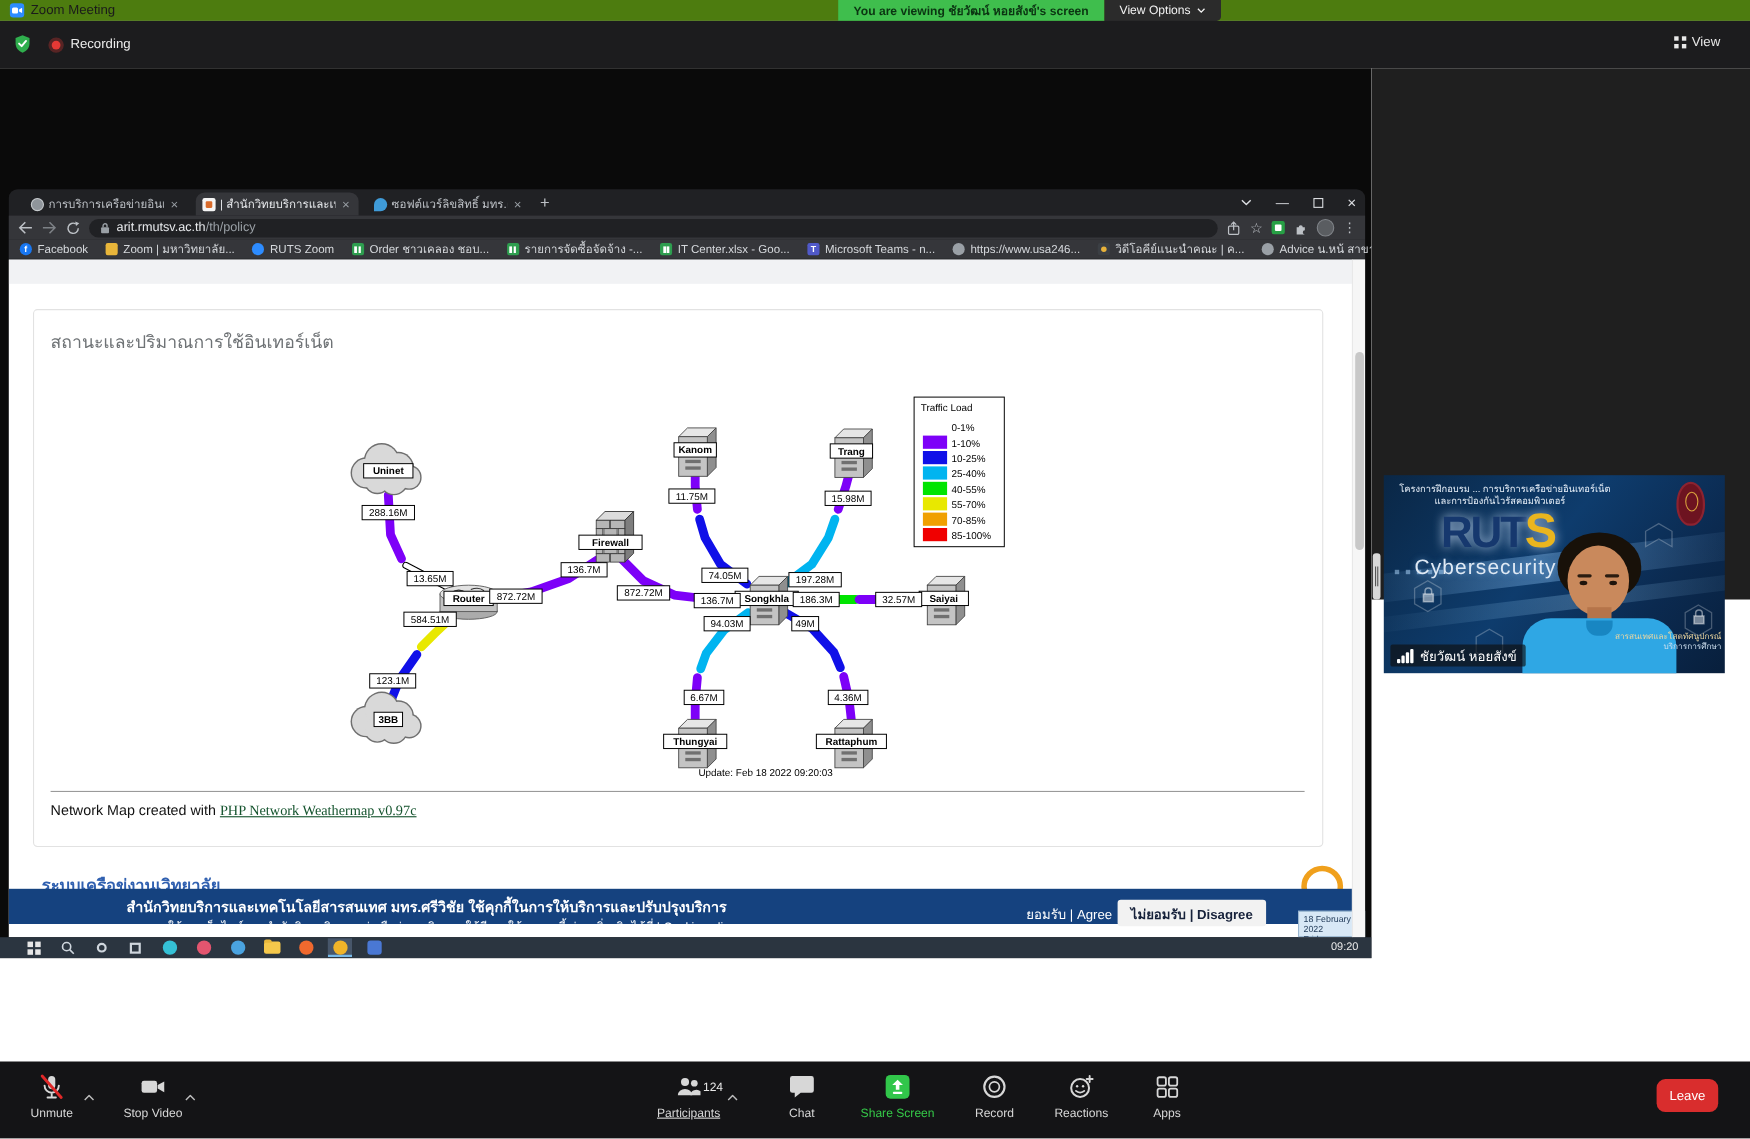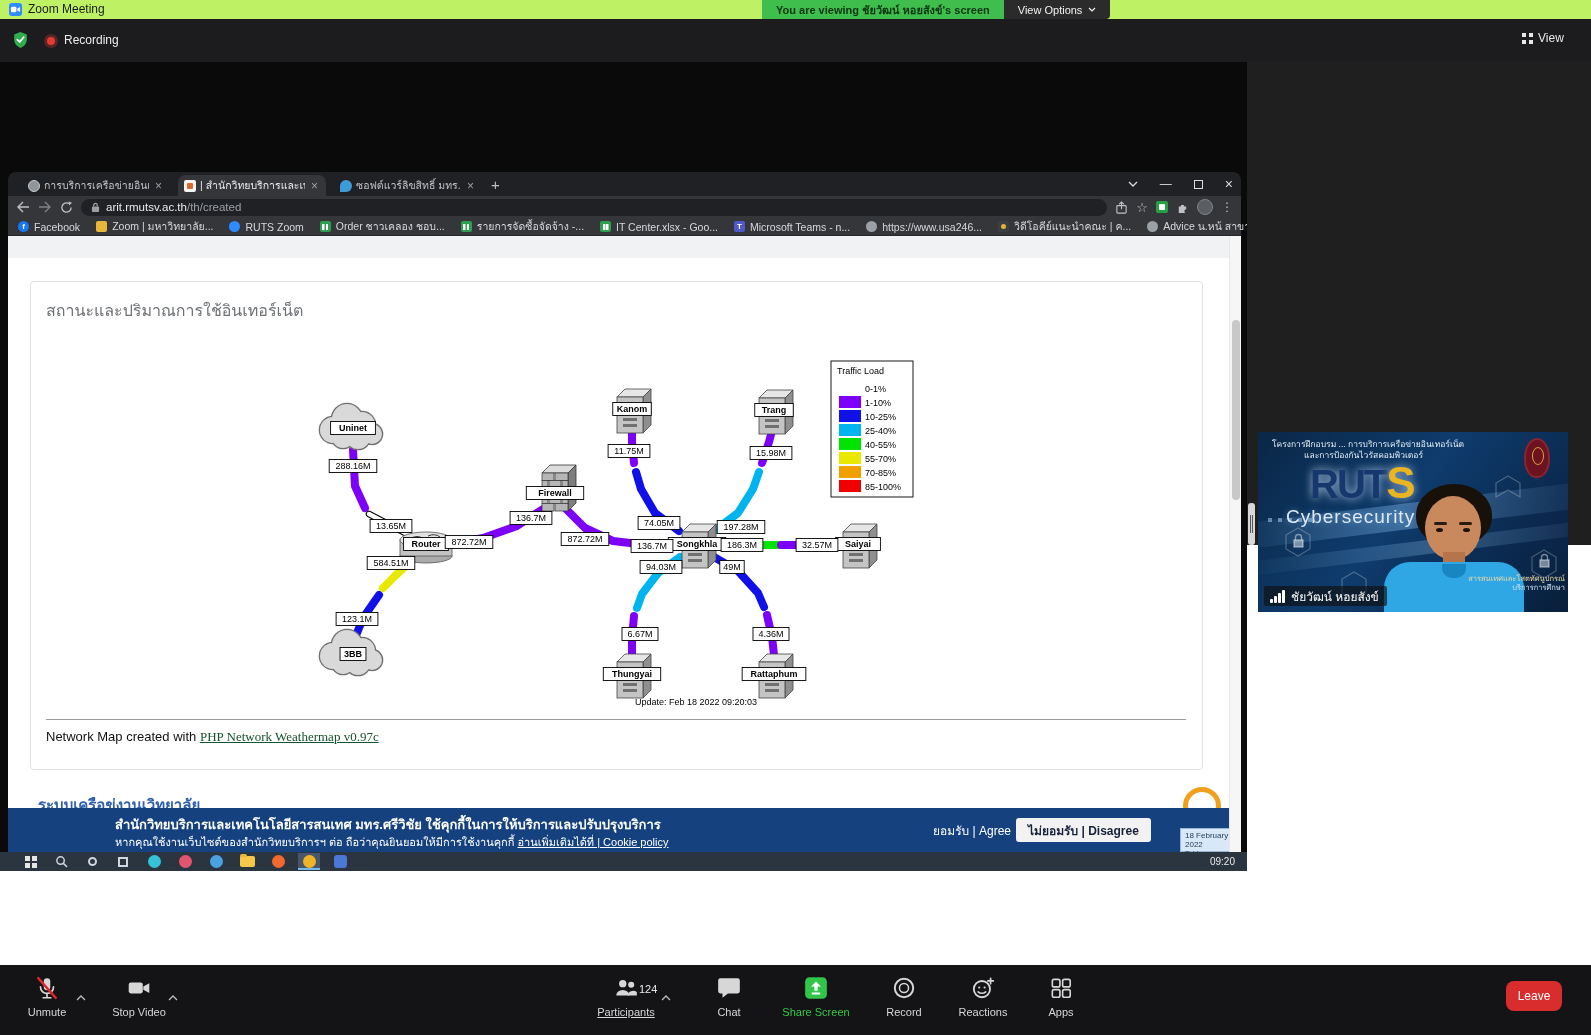--- a/index.html
+++ b/index.html
@@ -1,20 +1,20 @@
 <!DOCTYPE html>
 <html><head>
 <meta charset="utf-8">
 <style>
   *{margin:0;padding:0;box-sizing:border-box;font-family:"Liberation Sans",sans-serif;}
   html,body{width:1591px;height:1035px;overflow:hidden;background:#fff;}
   #screen{position:relative;width:1591px;height:1035px;background:#fff;}
 
   
-  #titlebar{position:absolute;left:0;top:0;width:1591px;height:19px;background:#bef264;}
+  #titlebar{position:absolute;left:0;top:0;width:1591px;height:19px;background:#4d7c0f;}
   #zm-appicon{position:absolute;left:9px;top:3px;width:13px;height:13px;background:#2d8cff;border-radius:3px;}
   #zm-appicon svg{position:absolute;left:1px;top:1px;}
   #zm-title{position:absolute;left:28px;top:2px;font-size:12px;color:#1b1b1b;}
   #view-banner{position:absolute;left:762px;top:0;height:19px;display:flex;}
   #banner-green{background:#3fbe4d;color:#0b3512;font-size:11px;font-weight:bold;display:flex;align-items:center;padding:0 14px;height:19px;}
   #view-options{background:#2b2b2b;color:#f2f2f2;font-size:11px;display:flex;align-items:center;gap:6px;padding:0 14px;height:19px;border-radius:0 0 4px 0;}
 
   
   #topbar{position:absolute;left:0;top:19px;width:1591px;height:43px;background:#1c1c1e;}
   #rec-shield{position:absolute;left:11px;top:11px;}
@@ -74,21 +74,21 @@
   #viewport{position:absolute;left:0;top:64px;width:1233px;height:616px;background:#fff;overflow:hidden;}
   #pstrip{position:absolute;left:0;top:0;width:1233px;height:22px;background:#f1f2f4;}
   #card{position:absolute;left:22px;top:45px;width:1173px;height:489px;background:#fff;border:1px solid #e2e2e2;border-radius:4px;}
   #page-h1{position:absolute;left:15px;top:16px;font-size:16px;color:#6e7275;}
   #map{position:absolute;left:280px;top:74px;}
   #card-hr{position:absolute;left:15px;top:437px;width:1140px;height:1px;background:#9a9a9a;}
   #card-footer{position:absolute;left:15px;top:447px;font-family:"Liberation Serif",serif;font-size:13px;color:#111;}
   #card-footer a{color:#14532d;text-decoration:underline;font-family:"Liberation Serif",serif;}
   #next-head{position:absolute;left:30px;top:557px;font-size:15px;font-weight:bold;color:#3060b0;z-index:1;}
   #scrolltop{position:absolute;left:1175px;top:551px;width:38px;height:38px;border-radius:50%;background:#fff;border:5px solid #f0a01c;z-index:2;}
-  #cookie{position:absolute;left:0;top:572px;width:1233px;height:44px;background:#15427f;z-index:3;color:#fff;}
+  #cookie{position:absolute;left:0;top:572px;width:1233px;height:32px;background:#15427f;z-index:3;color:#fff;}
   #ck-l1{position:absolute;left:107px;top:6px;font-size:13px;font-weight:bold;}
   #ck-l2{position:absolute;left:107px;top:25px;font-size:11px;}
   #ck-l2 u{}
   #ck-agree{position:absolute;left:925px;top:13px;font-size:12px;color:#fff;}
   #ck-dis{position:absolute;left:1008px;top:10px;height:24px;padding:0 12px;background:#f2f2f2;border-radius:3px;color:#16213a;font-size:12px;font-weight:bold;display:flex;align-items:center;}
   #datetip{position:absolute;left:1172px;top:592px;width:62px;height:24px;background:#d8e8f6;border:1px solid #9ab6d0;z-index:4;font-size:8px;color:#27405e;padding:2px 4px;line-height:9px;}
   #pg-scrollbar{position:absolute;right:0;top:0;width:12px;height:616px;background:#f6f6f6;border-left:1px solid #e8e8e8;z-index:5;}
   #pg-thumb{position:absolute;left:2px;top:84px;width:8px;height:180px;background:#c8c8c8;border-radius:4px;}
 
   
@@ -235,21 +235,21 @@
           <svg width="13" height="13" viewBox="0 0 14 14">
               <path d="M12 7 A5 5 0 1 1 9.5 2.7" stroke="#bdc1c6" stroke-width="1.4" fill="none"></path>
               <polygon points="9,0.5 13,2 9.8,4.8" fill="#bdc1c6"></polygon>
             </svg>
         </span>
         <div id="omnibox">
           <svg width="9" height="11" viewBox="0 0 10 12">
               <rect x="1" y="5" width="8" height="6" rx="1" fill="#9aa0a6"></rect>
               <path d="M3 5 V3.5 A2 2 0 0 1 7 3.5 V5" stroke="#9aa0a6" stroke-width="1.4" fill="none"></path>
             </svg>
-          <span><span>arit.rmutsv.ac.th</span><span class="path">/th/created</span></span>
+          <span><span>arit.rmutsv.ac.th</span><span class="path">/th/policy</span></span>
         </div>
         <span class="nav-ico">
           <svg width="13" height="13" viewBox="0 0 14 14">
               <rect x="2" y="5" width="10" height="8" rx="1" stroke="#bdc1c6" fill="none" stroke-width="1.2"></rect>
               <path d="M7 9 V1 M4.5 3.5 L7 1 L9.5 3.5" stroke="#bdc1c6" stroke-width="1.2" fill="none"></path>
             </svg>
         </span>
         <span class="nav-ico" style="font-size:13px;">☆</span>
         <span class="ext-green"></span>
         <span class="nav-ico">

